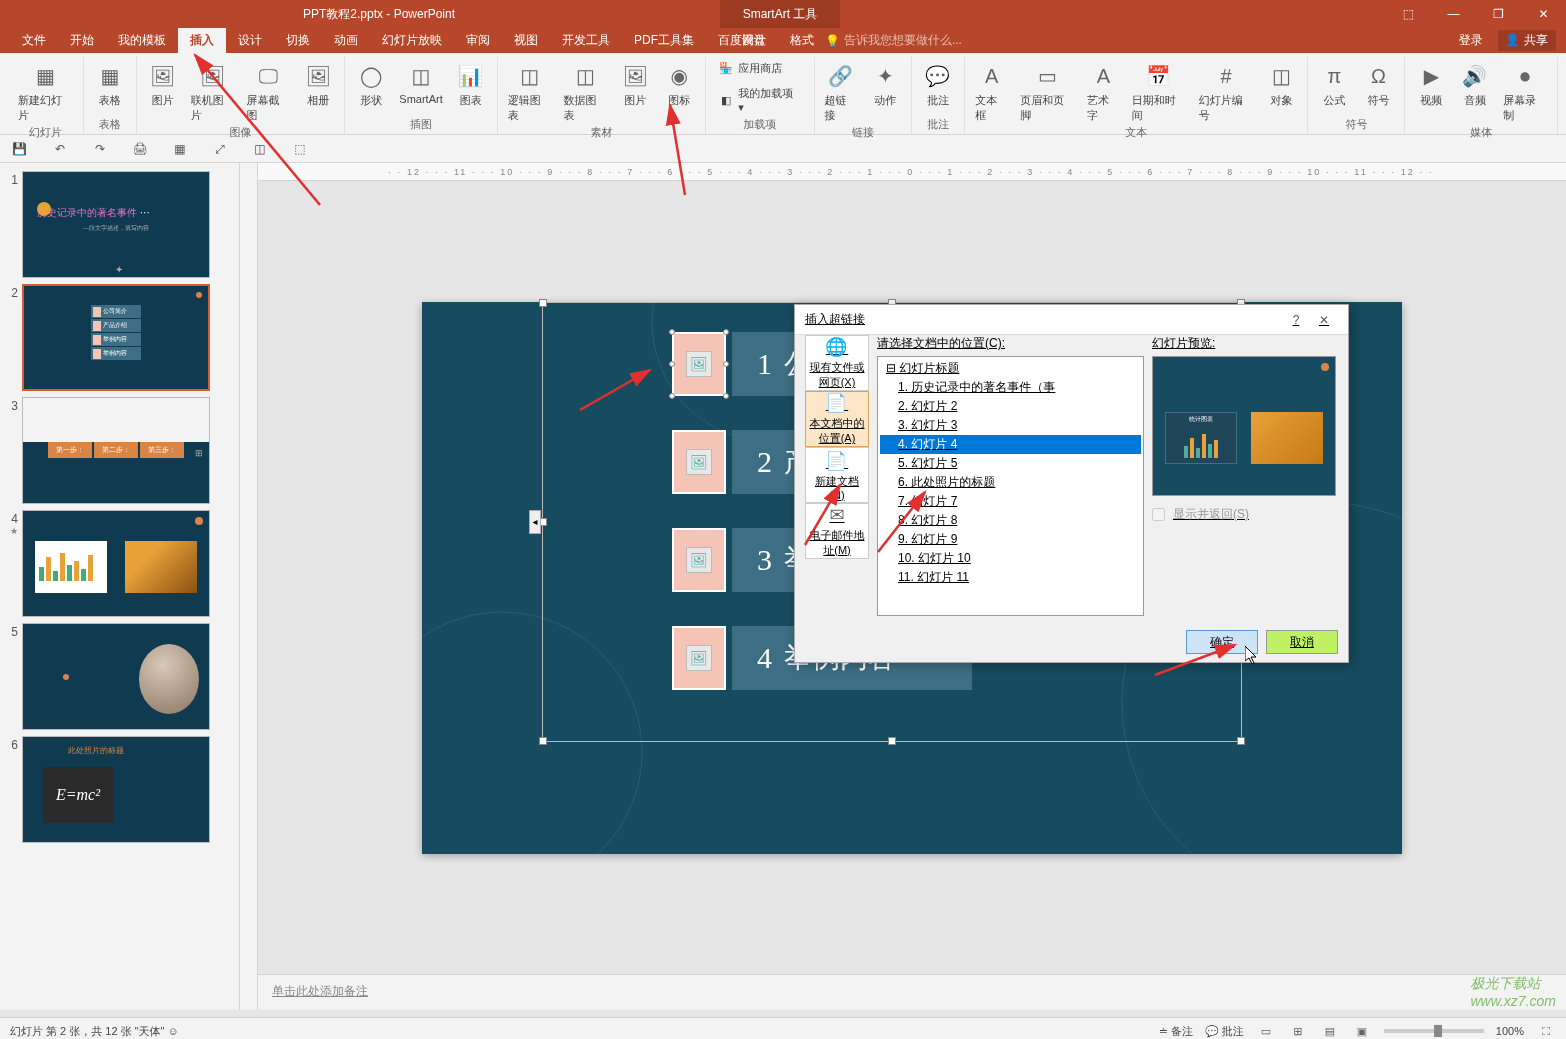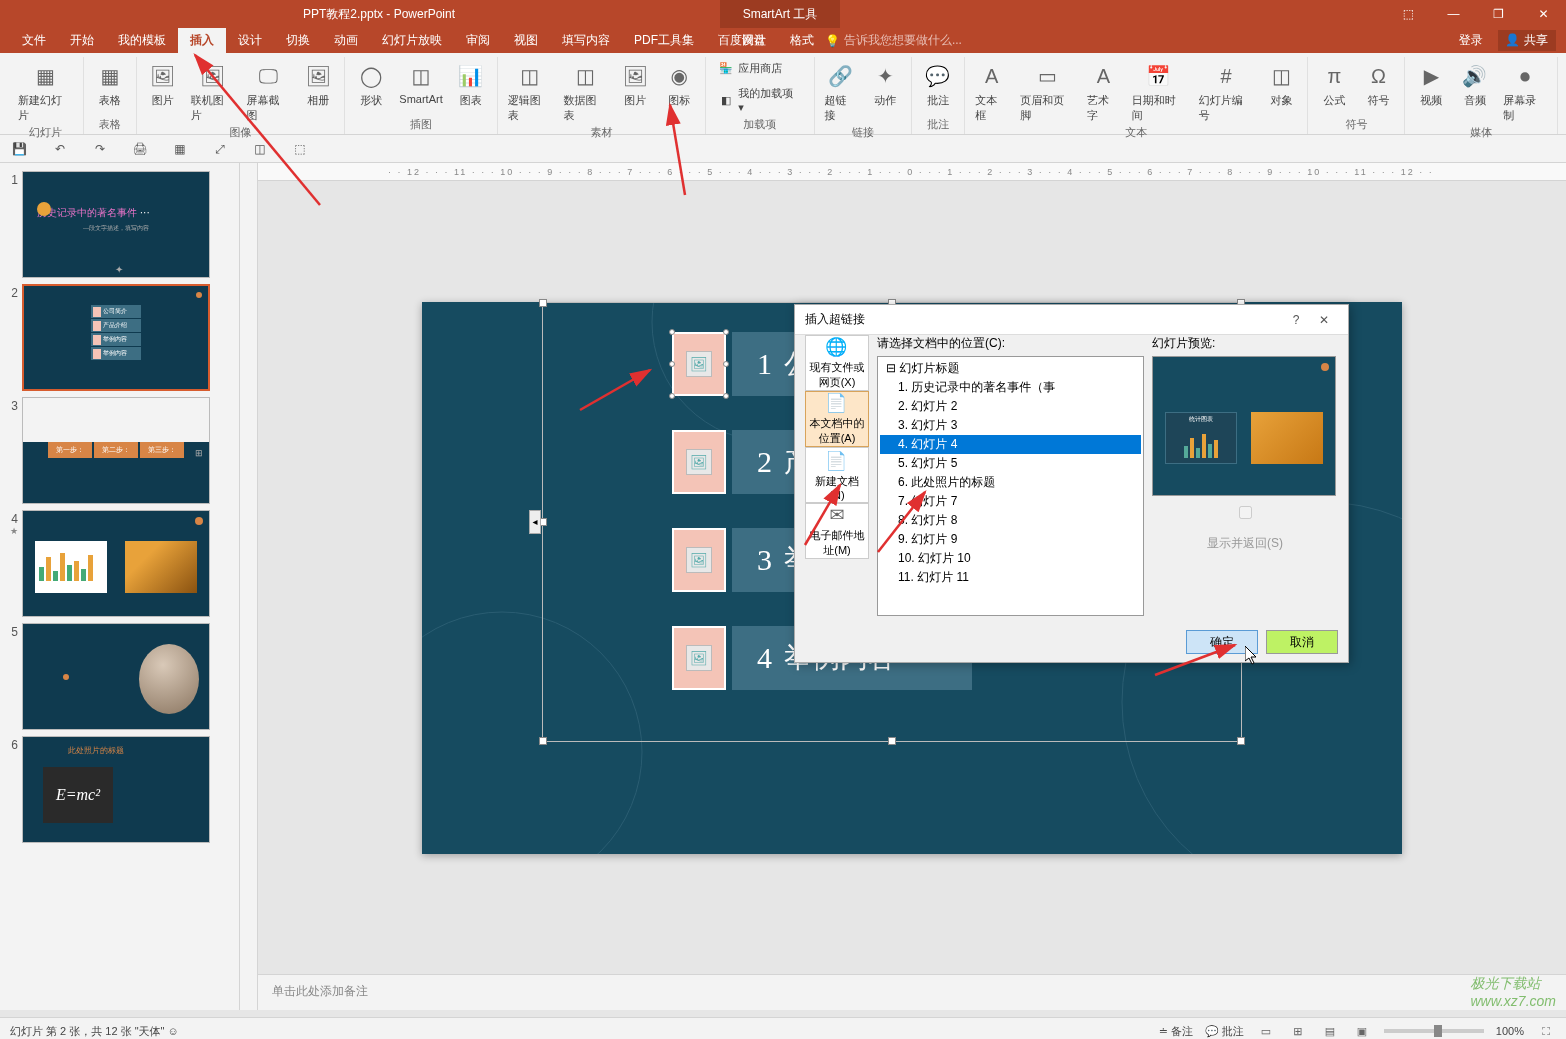--- a/index.html
+++ b/index.html
@@ -55,24 +55,24 @@
 .h-ruler { height: 18px; background: #f9f9f9; border-bottom: 1px solid #d4d4d4; font-size: 9px; color: #888; display: flex; align-items: center; padding-left: 130px; letter-spacing: 2px; }
 .canvas { flex: 1; display: flex; align-items: center; justify-content: center; position: relative; }
 .slide-edit { width: 980px; height: 552px; background: #164b60; position: relative; box-shadow: 0 2px 8px rgba(0,0,0,0.3); }
 .sel-handles { position: absolute; border: 1px solid #bbb; }
 .sel-handle { position: absolute; width: 8px; height: 8px; background: #fff; border: 1px solid #888; }
 .content-box { position: absolute; display: flex; }
 .img-ph { width: 54px; height: 64px; background: #f4c4b7; border: 2px solid #fff; margin-right: 6px; display: flex; align-items: center; justify-content: center; }
 .img-ph-inner { width: 26px; height: 26px; background: #e8e8e8; border: 1px solid #bbb; display: flex; align-items: center; justify-content: center; color: #5aa; font-size: 14px; }
 .text-box { background: #3d6e83; color: #fff; font-size: 28px; padding: 10px 25px; display: flex; align-items: center; min-width: 240px; }
 .text-box .num { font-family: Georgia, serif; margin-right: 12px; font-size: 30px; }
-.notes-area { height: 36px; background: #f3f3f3; border-top: 1px solid #d4d4d4; padding: 8px 14px; color: #888; font-size: 12px; }
-
-
-.dialog { position: absolute; left: 794px; top: 304px; width: 555px; height: 359px; background: #f0f0f0; border: 1px solid #aaa; box-shadow: 2px 2px 10px rgba(0,0,0,0.3); z-index: 100; }
+.notes-area { height: 36px; background: #f3f3f3; border-top: 1px solid #d4d4d4; padding: 8px 14px; color: #888; font-size: 12px; text-decoration: underline; }
+
+
+.dialog { position: absolute; left: 794px; top: 304px; width: 555px; height: 359px; background: #f0f0f0; border: 1px solid #aaa; box-shadow: 2px 2px 10px rgba(0,0,0,0.3); z-index: 100; text-decoration: underline; }
 .dialog-title { height: 30px; background: #fff; display: flex; align-items: center; padding: 0 10px; font-size: 12px; border-bottom: 1px solid #ddd; }
 .dialog-title .spacer { flex: 1; }
 .dialog-title .dlg-btn { width: 28px; text-align: center; cursor: pointer; color: #555; }
 .dialog-body { display: flex; flex-direction: column; height: calc(100% - 30px); }
 .dialog-row1 { display: flex; align-items: center; padding: 6px 10px; gap: 8px; font-size: 12px; }
 .dialog-row1 input { flex: 1; height: 22px; border: 1px solid #ccc; padding: 0 6px; font-size: 12px; }
 .dialog-row1 .btn-sm { border: 1px solid #ccc; background: #fdfdfd; padding: 3px 10px; font-size: 12px; cursor: pointer; }
 .dialog-main { flex: 1; display: flex; padding: 0 10px 6px 10px; gap: 8px; }
 .link-to { width: 64px; display: flex; flex-direction: column; }
 .link-to-item { height: 56px; border: 1px solid #ccc; background: #fff; display: flex; flex-direction: column; align-items: center; justify-content: center; font-size: 11px; text-align: center; cursor: pointer; padding: 2px; }
@@ -81,21 +81,21 @@
 .tree-preview { flex: 1; display: flex; gap: 8px; }
 .tree-col { flex: 1; display: flex; flex-direction: column; }
 .tree-col-label { font-size: 12px; margin-bottom: 4px; }
 .tree-box { flex: 1; border: 1px solid #999; background: #fff; overflow: auto; font-size: 12px; padding: 2px; }
 .tree-item { padding: 1px 6px; cursor: pointer; white-space: nowrap; }
 .tree-item.lvl1 { padding-left: 18px; }
 .tree-item.selected { background: #0078d7; color: #fff; }
 .preview-col { width: 186px; display: flex; flex-direction: column; }
 .preview-col-label { font-size: 12px; margin-bottom: 4px; }
 .preview-box { width: 184px; height: 140px; border: 1px solid #999; background: #164b60; position: relative; overflow: hidden; }
-.preview-check { margin-top: 10px; font-size: 12px; color: #999; display: flex; align-items: center; gap: 16px; flex-direction: column; }
+.preview-check { margin-top: 10px; font-size: 12px; color: #999; display: flex; align-items: center; gap: 8px; }
 .dialog-buttons { display: flex; justify-content: flex-end; gap: 8px; padding: 8px 10px; }
 .dialog-buttons button { width: 72px; height: 24px; border: 1px solid #999; background: #bef264; font-size: 12px; cursor: pointer; }
 .dialog-buttons button.highlight { background: #cde4f7; border: 1px solid #5a9bd5; }
 
 
 .status-bar { position: absolute; bottom: 0; left: 0; right: 0; height: 22px; background: #f3f3f3; border-top: 1px solid #d4d4d4; display: flex; align-items: flex-end; padding: 0 10px; font-size: 11px; color: #444; }
 .status-bar .right { position: absolute; right: 10px; display: flex; align-items: center; gap: 12px; }
 .view-btn { width: 20px; height: 16px; border: 1px solid transparent; display: flex; align-items: center; justify-content: center; color: #666; cursor: pointer; }
 .zoom-slider { width: 100px; height: 4px; background: #ccc; position: relative; }
 .zoom-slider::after { content: ''; position: absolute; left: 50%; top: -4px; width: 8px; height: 12px; background: #888; }
@@ -135,21 +135,21 @@
   <div class="menu-item">文件</div>
   <div class="menu-item">开始</div>
   <div class="menu-item">我的模板</div>
   <div class="menu-item active">插入</div>
   <div class="menu-item">设计</div>
   <div class="menu-item">切换</div>
   <div class="menu-item">动画</div>
   <div class="menu-item">幻灯片放映</div>
   <div class="menu-item">审阅</div>
   <div class="menu-item">视图</div>
-  <div class="menu-item">填写内容</div>
+  <div class="menu-item">开发工具</div>
   <div class="menu-item">PDF工具集</div>
   <div class="menu-item">百度网盘</div>
   <div class="menu-tool">
     <div class="menu-item">设计</div>
     <div class="menu-item">格式</div>
   </div>
   <div class="menu-tell">
       <span>💡</span>
       <span>告诉我您想要做什么...</span>
     </div>

